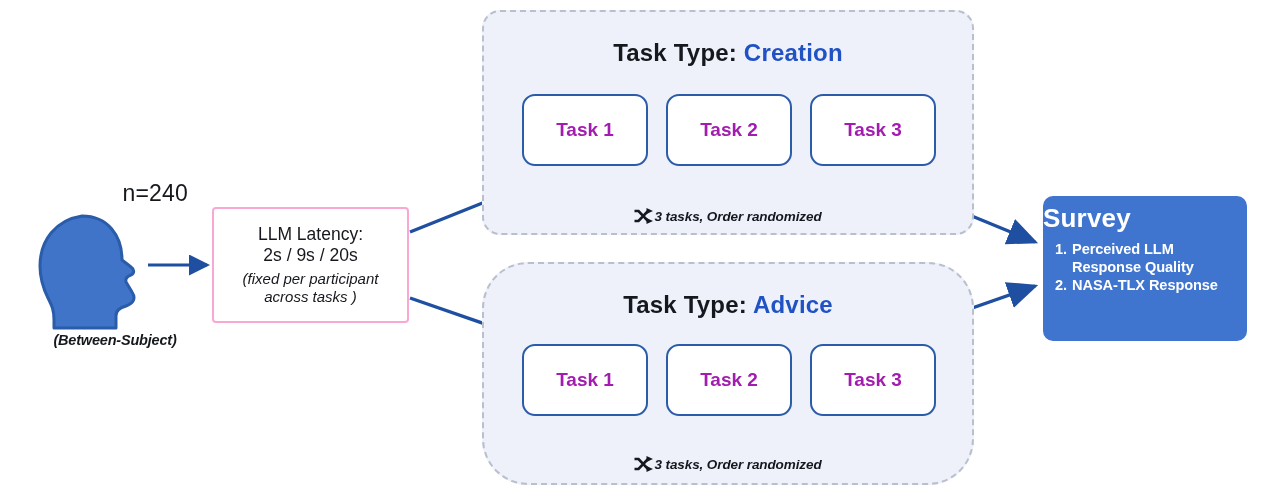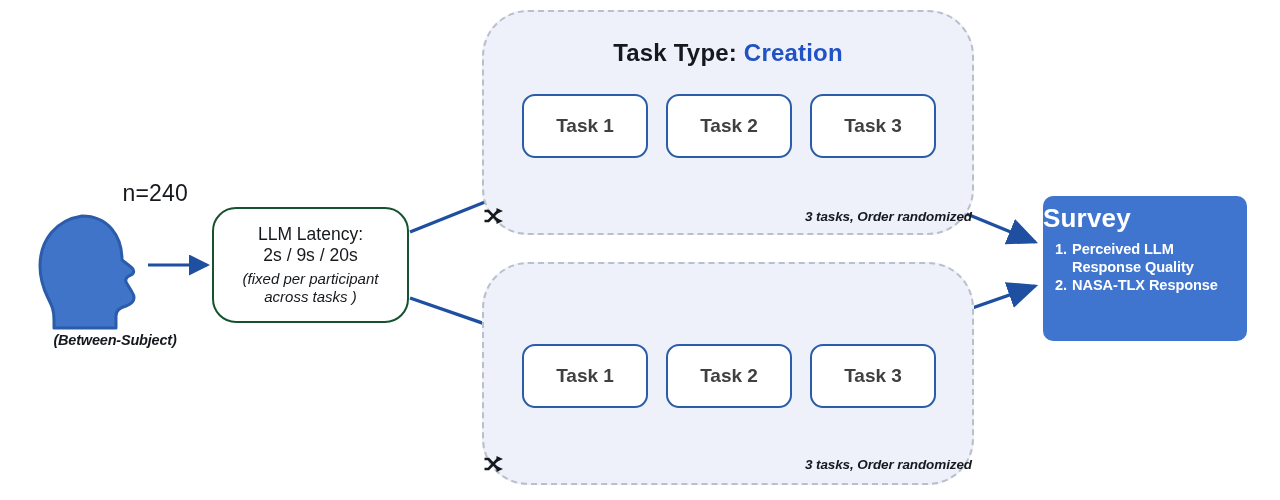--- a/index.html
+++ b/index.html
@@ -64,22 +64,22 @@
   }
 
   
   #latency-box {
     position: absolute;
     left: 212px;
     top: 207px;
     width: 197px;
     height: 116px;
     box-sizing: border-box;
-    border: 2px solid #14532d;
-    border-radius: 24px;
+    border: 2px solid #f9a8d4;
+    border-radius: 4px;
     background: #ffffff;
     display: flex;
     flex-direction: column;
     align-items: center;
     justify-content: center;
     z-index: 4;
   }
   .latency-line {
     font-size: 17.5px;
     color: #15181d;
@@ -102,20 +102,21 @@
     background: #eef1fa;
     border: 2px dashed #b9bfcc;
     border-radius: 46px;
     z-index: 1;
   }
   #panel-creation {
     left: 482px;
     top: 10px;
     width: 492px;
     height: 225px;
+    border-radius: 18px;
   }
   #panel-advice {
     left: 482px;
     top: 262px;
     width: 492px;
     height: 223px;
   }
   .panel-title {
     position: absolute;
     left: 0;
@@ -126,46 +127,46 @@
     font-weight: bold;
     color: #15181d;
     letter-spacing: 0.2px;
   }
   .panel-title .accent { color: #2152c4; }
 
   .task-box {
     position: absolute;
     box-sizing: border-box;
     width: 126px;
-    height: 64px;
+    height: 72px;
     border: 2px solid #2a5caa;
     border-radius: 13px;
     background: #ffffff;
     display: flex;
     align-items: center;
     justify-content: center;
     font-size: 19px;
     font-weight: bold;
-    color: #404040;
+    color: #a21caf;
     z-index: 3;
   }
   #panel-creation .task-box { top: 82px; }
   #panel-advice  .task-box { top: 80px; }
   .task-slot-0 { left: 38px; }
   .task-slot-1 { left: 182px; }
   .task-slot-2 { left: 326px; }
 
   .randomize-note {
     position: absolute;
     left: 0;
     top: 196px;
     width: 100%;
     display: flex;
     align-items: center;
-    justify-content: space-between;
+    justify-content: center;
   }
   #panel-advice .randomize-note { top: 192px; }
   .randomize-text {
     font-size: 13.5px;
     font-weight: bold;
     font-style: italic;
     color: #15181d;
     letter-spacing: -0.1px;
   }
   .shuffle-icon { display: block; }
@@ -271,20 +272,23 @@
       <svg class="shuffle-icon" width="20" height="16" viewBox="0 0 20 16">
         <path d="M0.5 3 L4.5 3 L14 13 M0.5 13 L4.5 13 L14 3" stroke="#15181d" stroke-width="2.6" fill="none"></path>
         <path d="M12.5 0 L19 3 L12.5 6 Z" fill="#15181d"></path>
         <path d="M12.5 10 L19 13 L12.5 16 Z" fill="#15181d"></path>
       </svg>
       <span class="randomize-text">3 tasks, Order randomized</span>
     </div>
   </div>
 
   <div class="task-panel" id="panel-advice">
+    <div class="panel-title">
+      <span>Task Type: </span><span class="accent">Advice</span>
+    </div>
     <div class="task-box task-slot-0">Task 1</div>
     <div class="task-box task-slot-1">Task 2</div>
     <div class="task-box task-slot-2">Task 3</div>
     <div class="randomize-note">
       <svg class="shuffle-icon" width="20" height="16" viewBox="0 0 20 16">
         <path d="M0.5 3 L4.5 3 L14 13 M0.5 13 L4.5 13 L14 3" stroke="#15181d" stroke-width="2.6" fill="none"></path>
         <path d="M12.5 0 L19 3 L12.5 6 Z" fill="#15181d"></path>
         <path d="M12.5 10 L19 13 L12.5 16 Z" fill="#15181d"></path>
       </svg>
       <span class="randomize-text">3 tasks, Order randomized</span>

